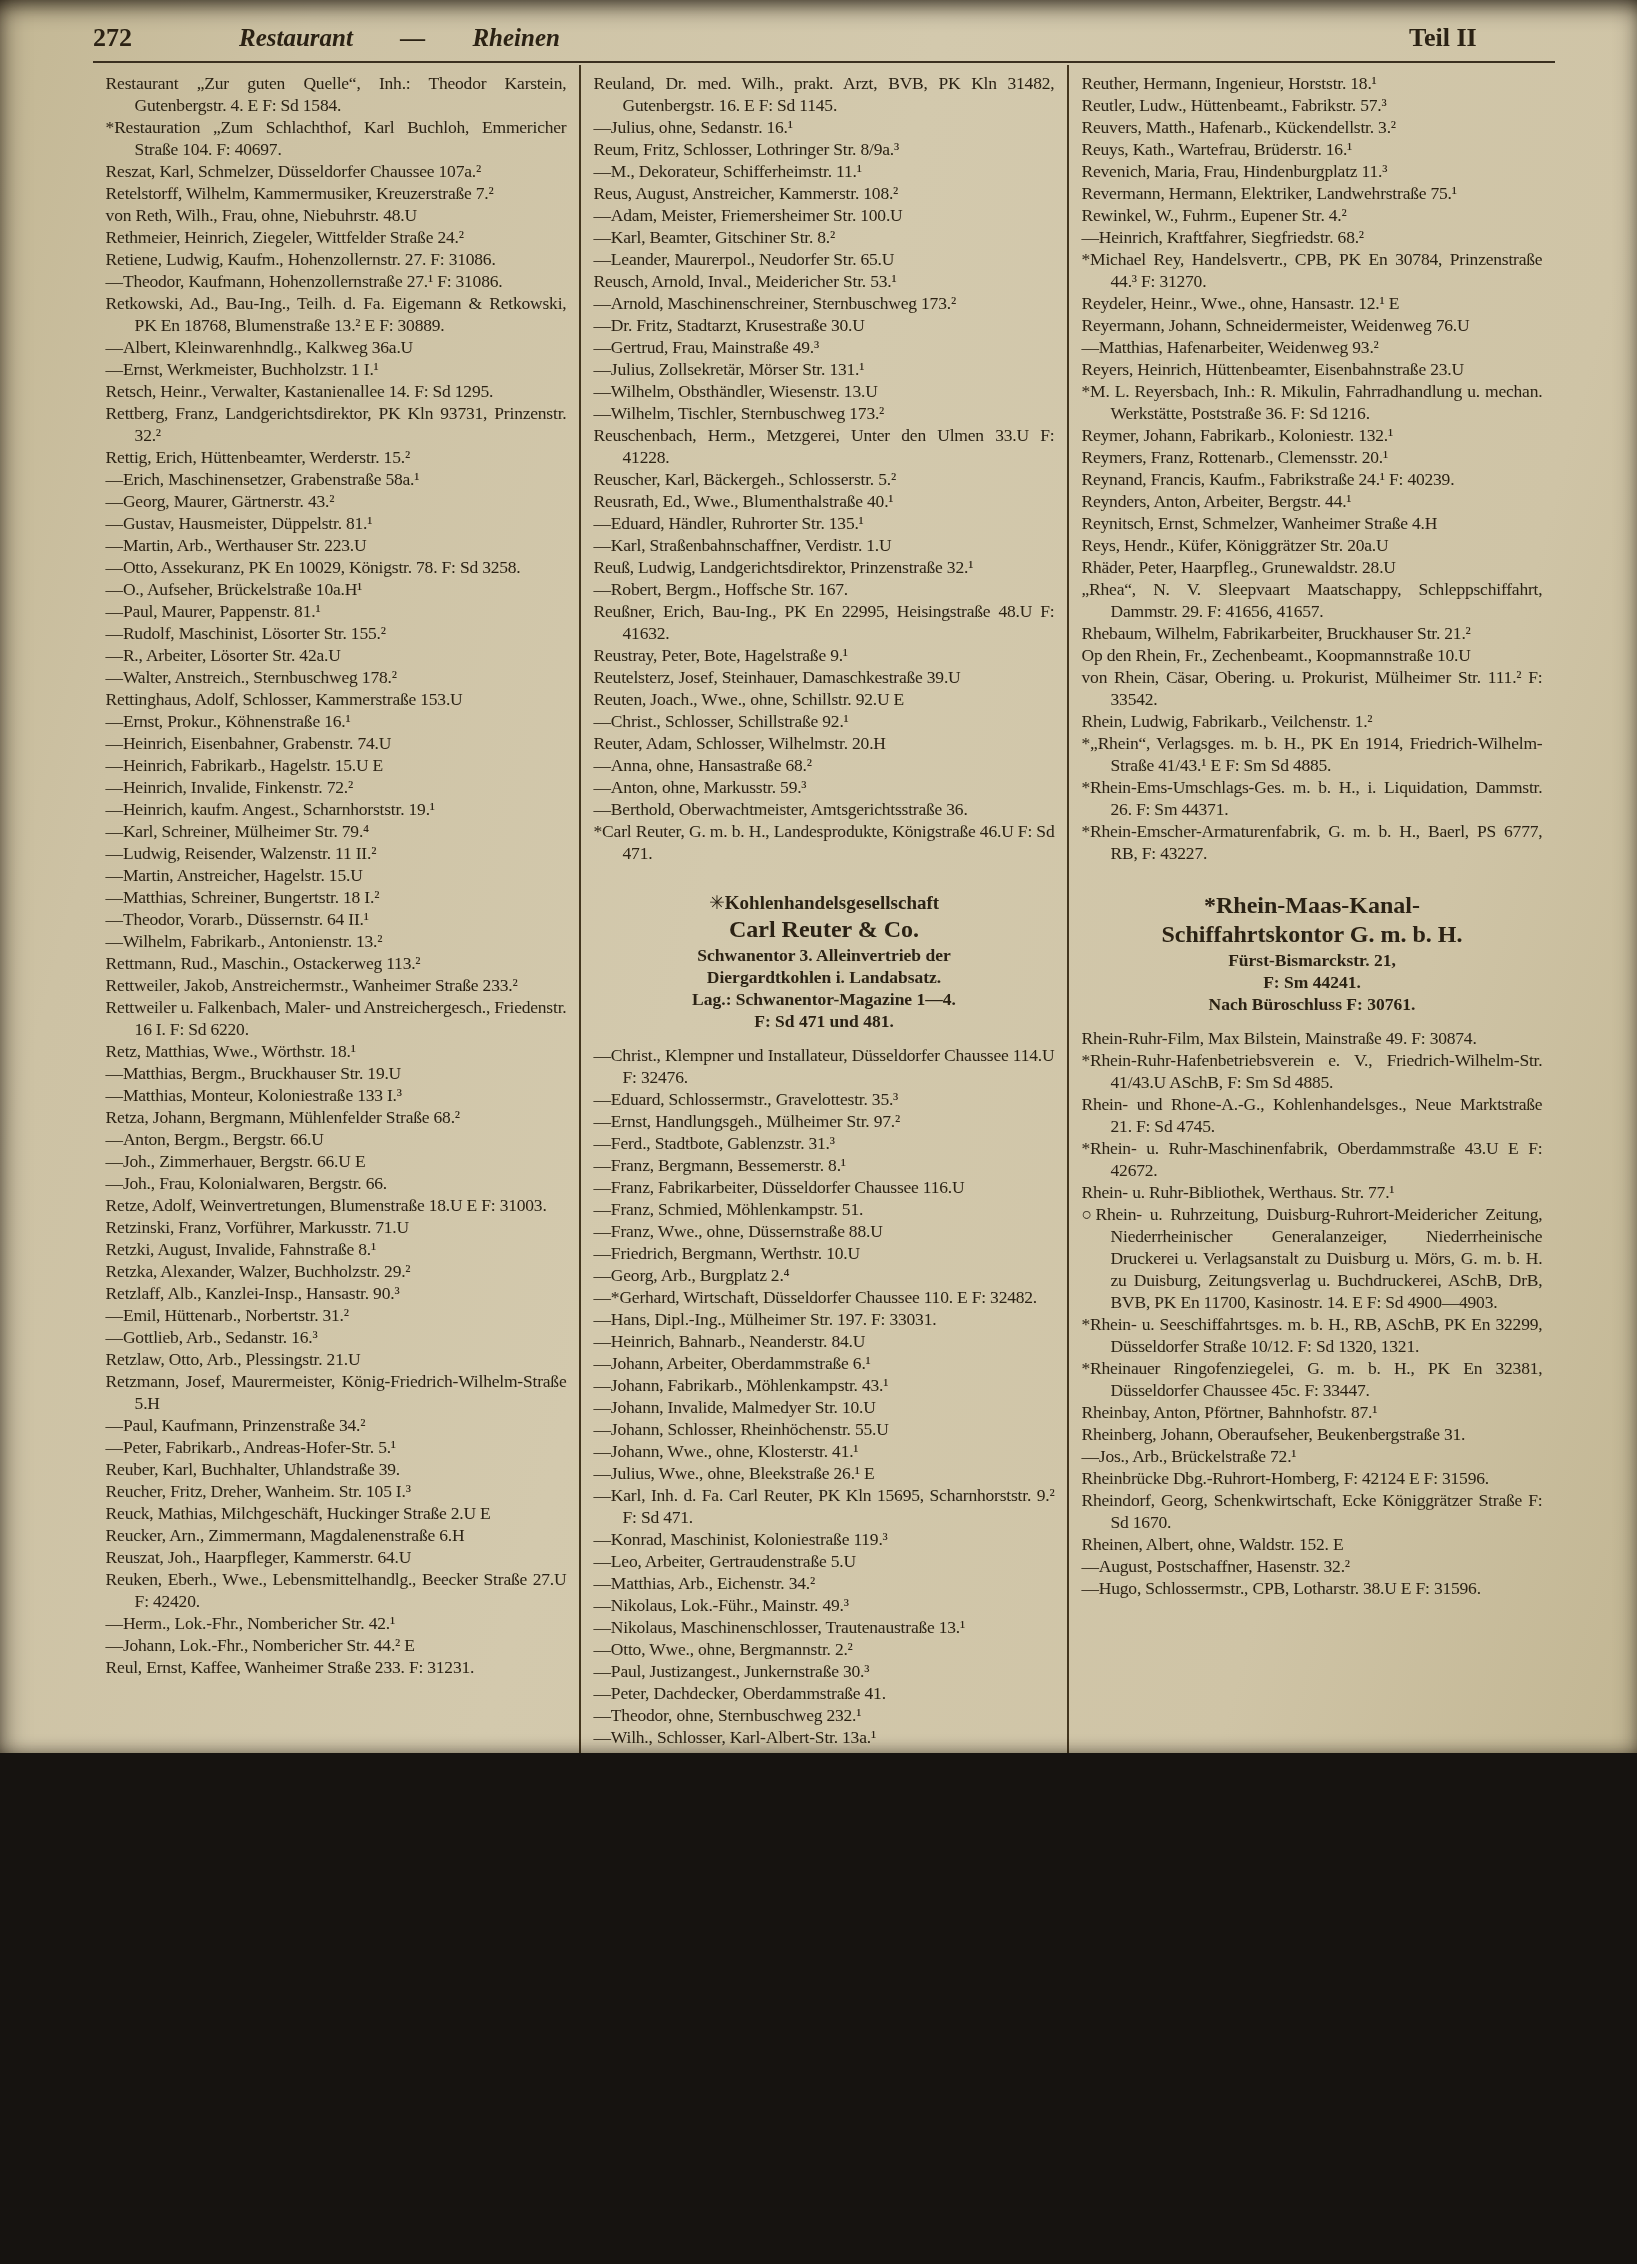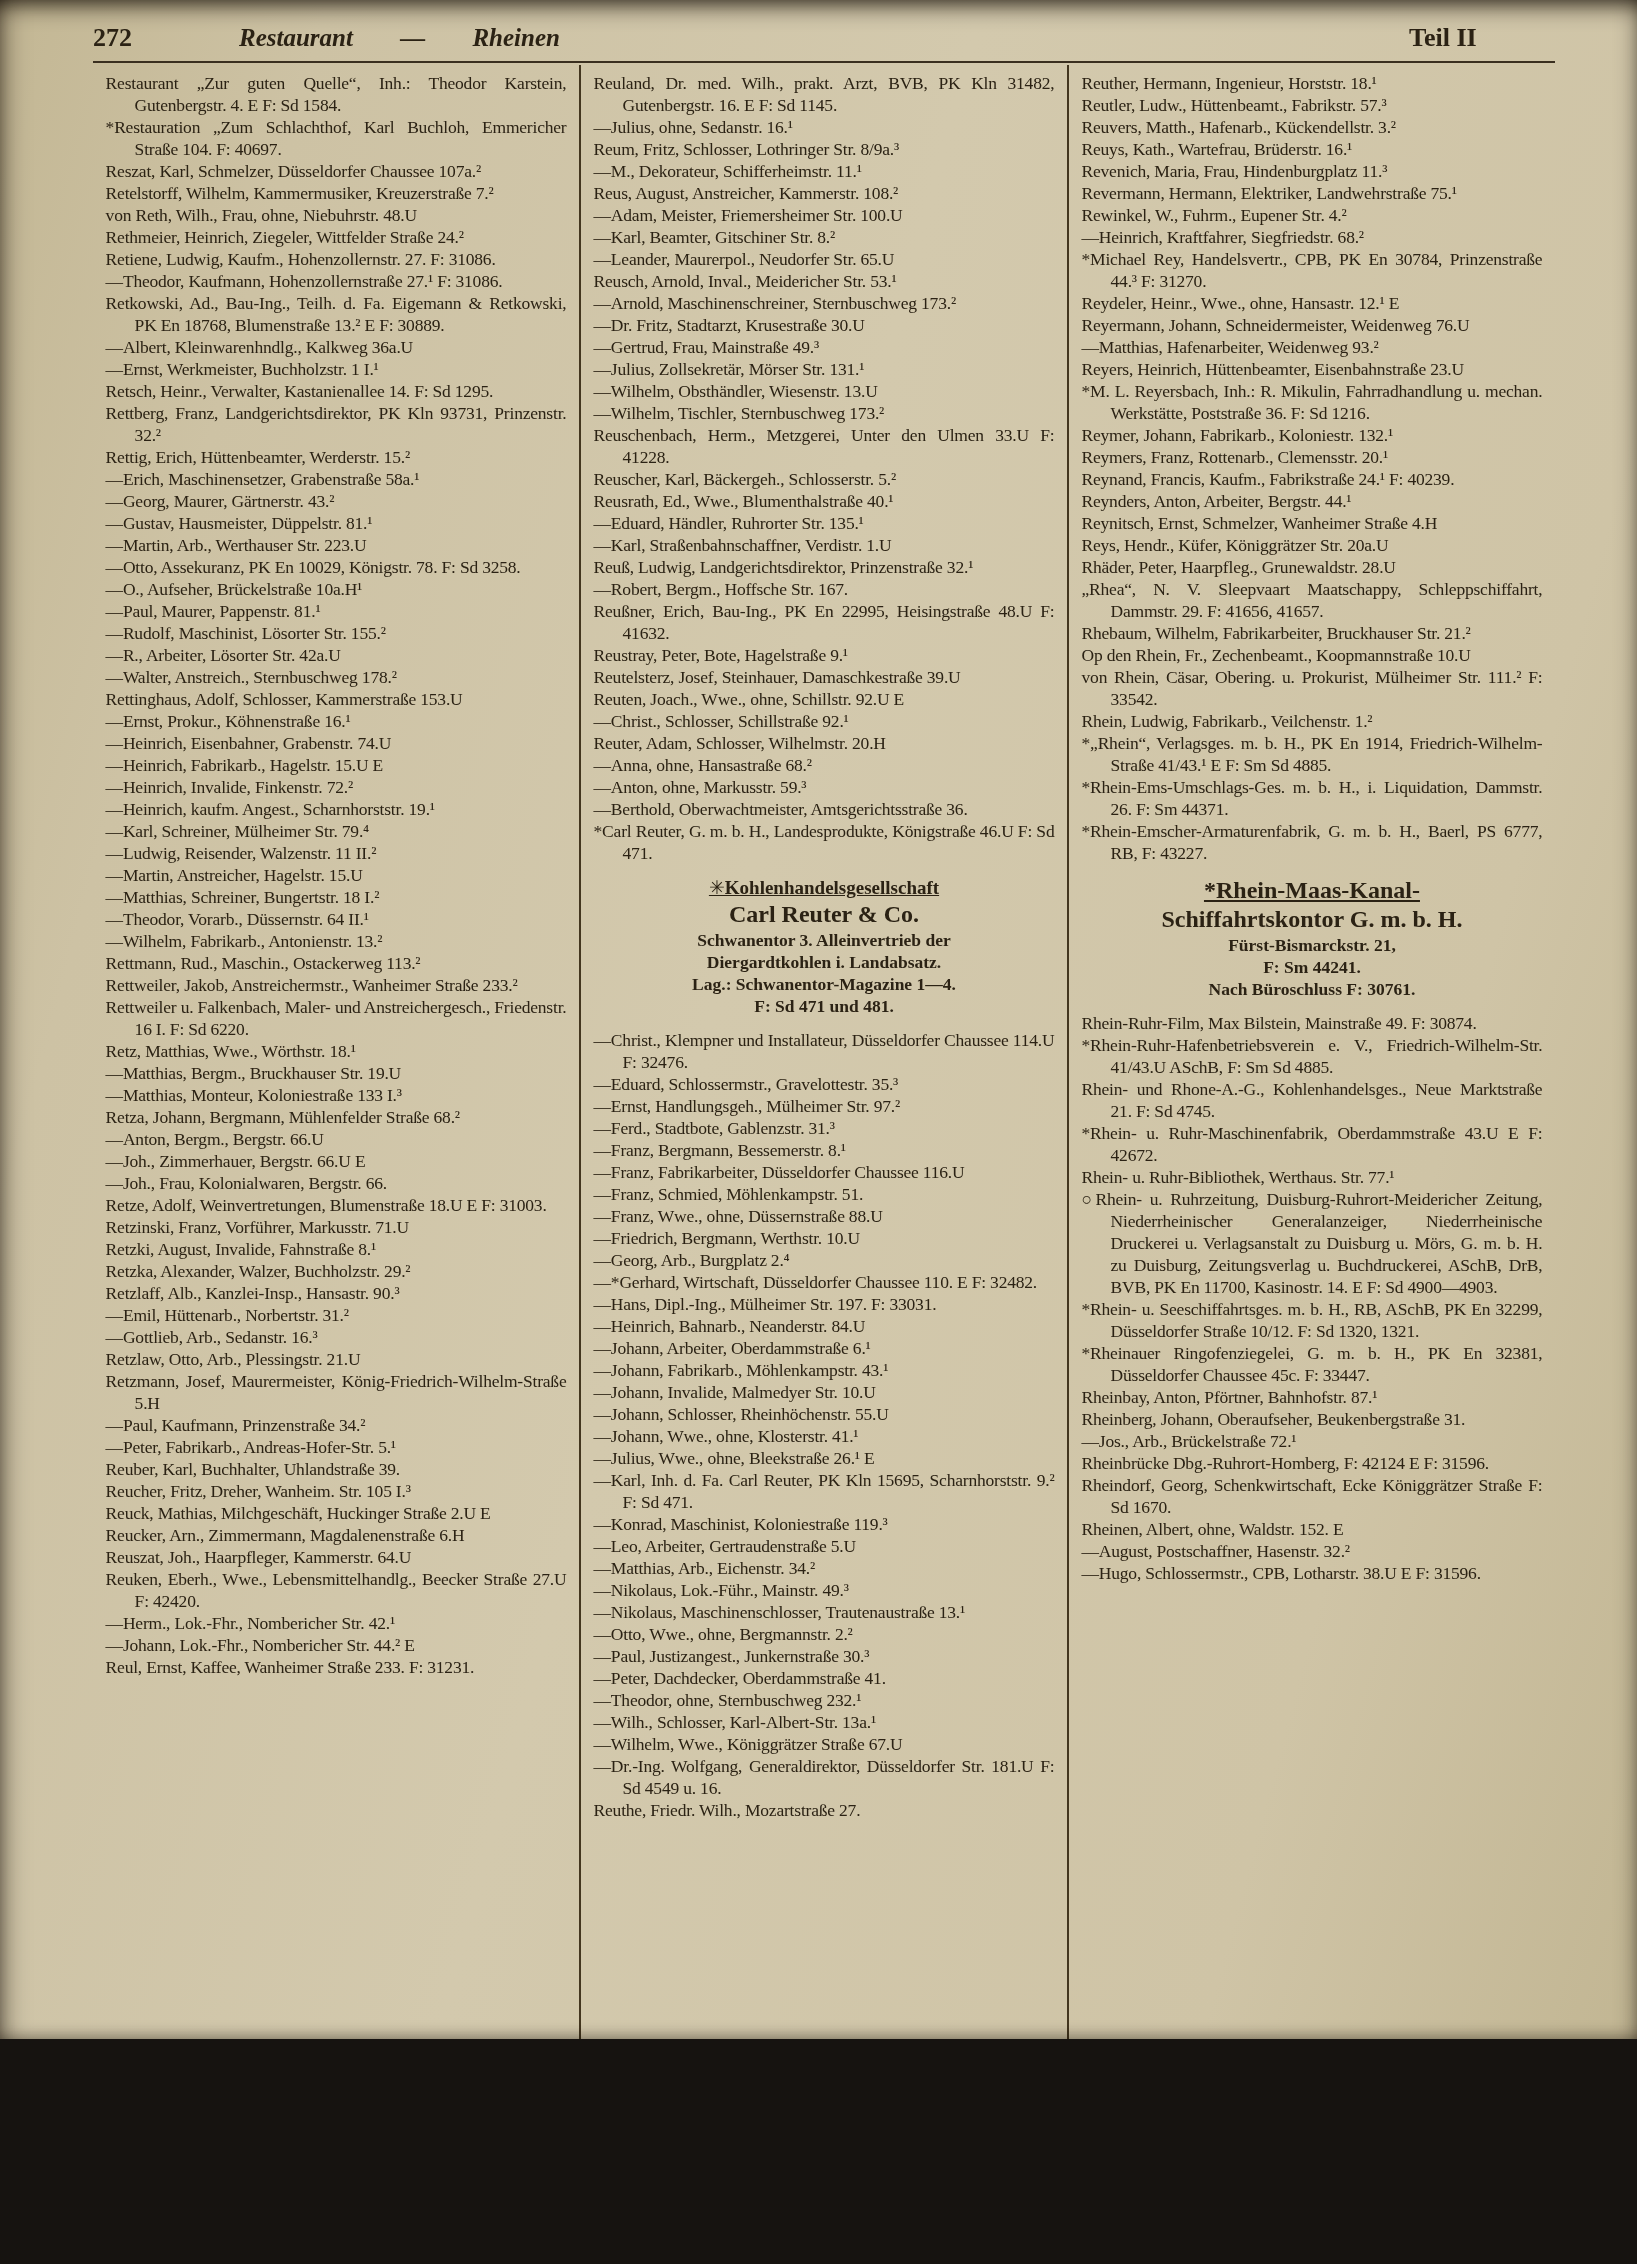--- a/index.html
+++ b/index.html
@@ -1,18 +1,18 @@
 <!DOCTYPE html>
 <html><head>
 <meta charset="utf-8">
 <style>
   * { margin:0; padding:0; box-sizing:border-box; }
   html,body { width:1638px; height:2265px; }
   body { background:#161310; font-family:"Liberation Serif","DejaVu Serif","DejaVu Sans",serif; }
-  .page { position:relative; width:1638px; height:2039px; overflow:hidden; color:#2b2214;
+  .page { position:relative; width:1638px; height:1753px; overflow:hidden; color:#2b2214;
     background:linear-gradient(105deg,#c3b794 0%, #cdc2a4 15%, #d3c9ad 45%, #cfc4a6 80%, #c2b693 100%); }
   .page::after { content:""; position:absolute; inset:0; pointer-events:none;
     box-shadow: inset 0 17.5px 23px -13.6px rgba(18,10,2,.85),
                 inset 0 -11.6px 17.5px -11.6px rgba(18,10,2,.45),
                 inset 19.4px 0 27px -17.5px rgba(18,10,2,.55),
                 inset -15.5px 0 23px -15.5px rgba(18,10,2,.45); }
   .inner { padding: 23px 83px 0 93px; }
   .masthead { display:flex; align-items:baseline; font-weight:bold; }
   .masthead .num { width:146px; font-size:26px; }
   .masthead .guide { flex:1; text-align:left; font-size:25px;font-style:italic; }
@@ -20,21 +20,21 @@
   .masthead .part { width:146px; font-size:26px; }
   .headrule { border-top:2.4px solid #3a2f1f; margin-top:7.8px; }
   .columns { display:flex; align-items:stretch; height:2185px; overflow:hidden; margin-top:1.9px; }
   .col { flex:1 1 0; min-width:0; padding:7.8px 12.6px 0 12.6px; }
   .vrule { width:1.9px; background:#43361f; }
   .entry { font-size:17.5px; line-height:22px; text-align:justify; text-indent:-29px; padding-left:29px; letter-spacing:-0.2px; }
   .ad { text-align:center; font-weight:bold; text-indent:0; padding-left:0; text-align:center !important; }
   .b24 { font-size:24px; line-height:29px; letter-spacing:0; }
   .b19 { font-size:19px; line-height:24px; letter-spacing:0; }
   .b18 { font-size:17.5px; line-height:22px; letter-spacing:0; }
-  .ad-start { margin-top:12px;text-decoration:underline; }
+  .ad-start { margin-top:27px; }
   .ad-end { margin-bottom:11.6px; }
 </style>
 </head>
 <body>
 
 <div class="page">
   <div class="inner">
     <header class="masthead">
       <span class="num">272</span>
       <span class="guide">

